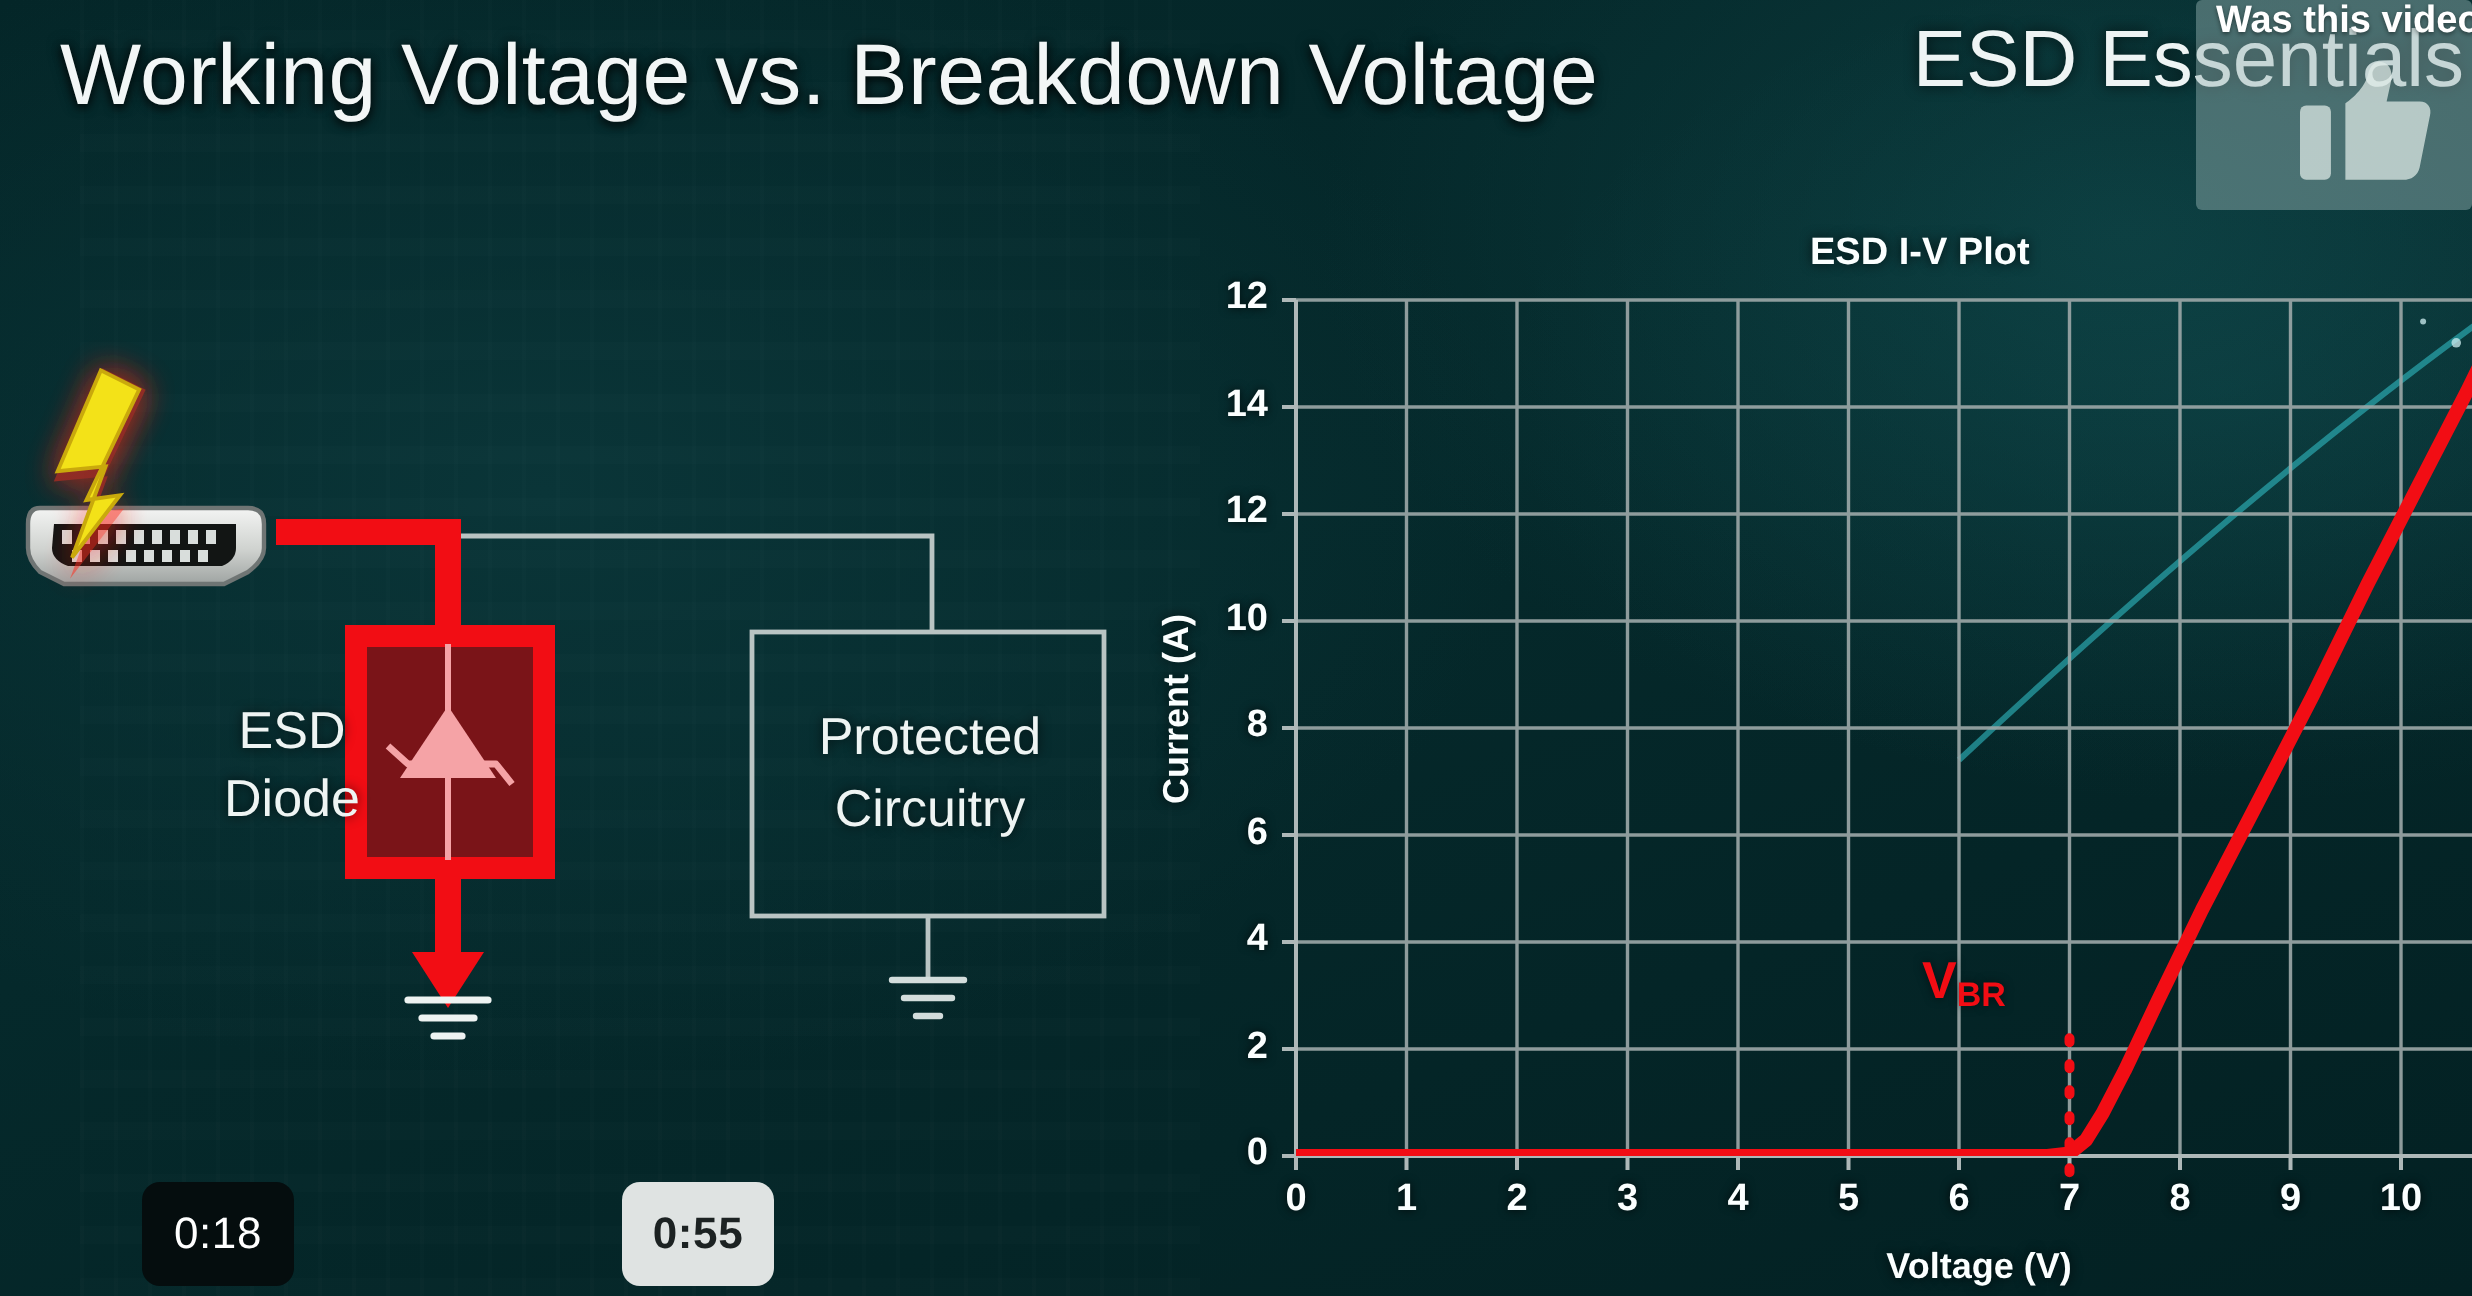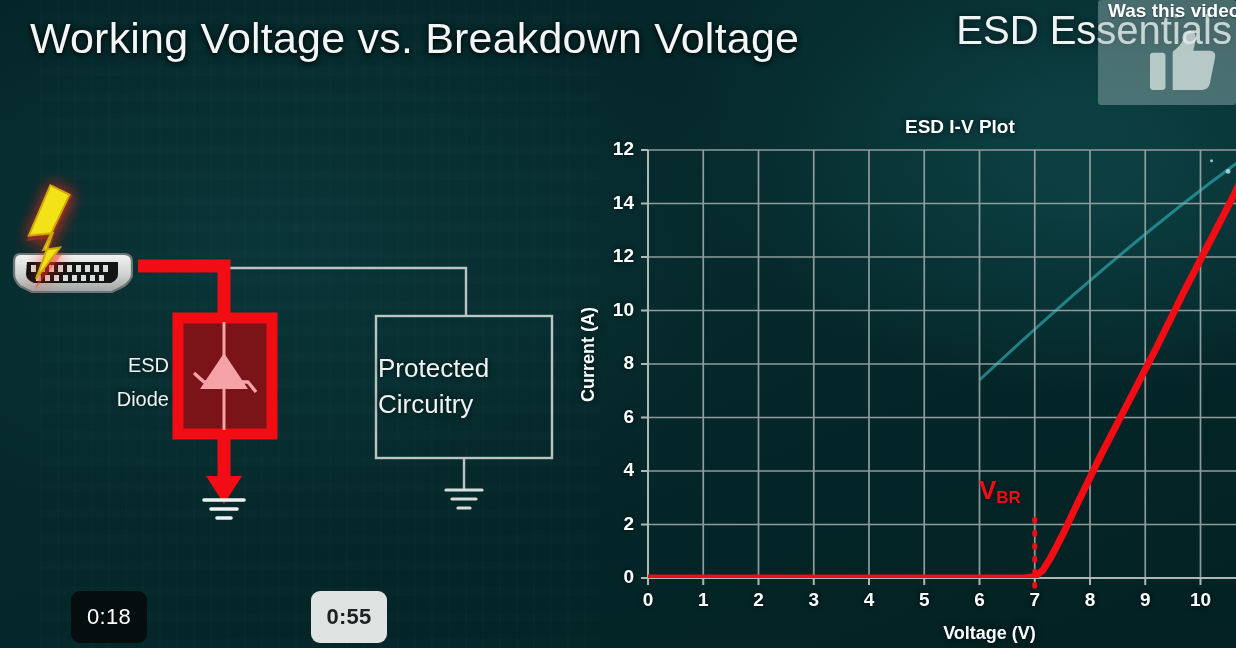--- a/index.html
+++ b/index.html
@@ -61,27 +61,27 @@
   }
   #thumbs-up-icon {
     position: absolute; left: 52px; top: 30px; width: 66px; height: 62px;
     color: rgba(225,235,232,.72);
   }
 
   
   #circuit { position: absolute; left: 0; top: 170px; width: 600px; height: 400px; }
 
   #esd-label {
-    position: absolute; left: 73px; top: 178px; width: 96px;
-    text-align: right; color: #eef4f3; font-size: 20px; line-height: 34px;
+    position: absolute; left: 98px; top: 178px; width: 96px;
+    text-align: center; color: #eef4f3; font-size: 26px; line-height: 34px;
     text-shadow: 0 0 6px rgba(0,0,0,.7);
   }
   #protected-label {
     position: absolute; left: 378px; top: 180px; width: 174px;
-    color: #eef4f3; font-size: 26px; line-height: 36px;
+    text-align: center; color: #eef4f3; font-size: 26px; line-height: 36px;
     text-shadow: 0 0 6px rgba(0,0,0,.7);
   }
 
   
   #chart-panel { position: absolute; left: 575px; top: 108px; width: 661px; height: 540px; }
   #chart-title {
     position: absolute; left: 0; top: 8px; width: 820px;
     text-align: left; padding-left: 330px;
     color: #fbffff; font-size: 19px; font-weight: bold;
     text-shadow: 0 0 6px rgba(0,0,0,.75);
@@ -307,21 +307,21 @@
 
       <g>
         <line id="vbr-line" stroke="#F20D14" stroke-width="5" stroke-linecap="round" stroke-dasharray="2 11" x1="459.75" x2="459.75" y1="411.15" y2="482.0375"></line>
       </g>
 
       <g clip-path="url(#plotClip)">
         <path id="curve-path" fill="none" stroke="#F20D14" stroke-width="7" stroke-linecap="round" stroke-linejoin="round" d="M 73.0 470.0 L 128.3 470.0 L 183.5 470.0 L 238.8 470.0 L 294.0 470.0 L 349.3 470.0 L 404.5 470.0 L 448.7 470.0 L 459.8 468.7 L 468.0 462.0 L 476.3 448.6 L 487.4 427.2 L 503.9 392.4 L 526.0 346.9 L 553.7 293.5 L 581.3 240.0 L 608.9 183.8 L 636.5 130.3 L 658.6 87.5 L 680.8 42.0"></path>
       </g>
     </svg>
 
-    <div style="position:absolute;left:404px;top:367px;color:#f20d14;font-weight:bold;
+    <div style="position:absolute;left:386px;top:367px;color:#f20d14;font-weight:bold;
                 text-shadow:0 0 5px rgba(0,0,0,.55);white-space:nowrap;">
       <span style="font-size:26px;">V</span><span style="font-size:17px;vertical-align:-4px;">BR</span>
     </div>
 
     <div id="tick-labels">
         <div class="tick-label xtick" style="left: 56px; top: 481px;">0</div>
         <div class="tick-label xtick" style="left: 111.25px; top: 481px;">1</div>
         <div class="tick-label xtick" style="left: 166.5px; top: 481px;">2</div>
         <div class="tick-label xtick" style="left: 221.75px; top: 481px;">3</div>
         <div class="tick-label xtick" style="left: 277px; top: 481px;">4</div>

